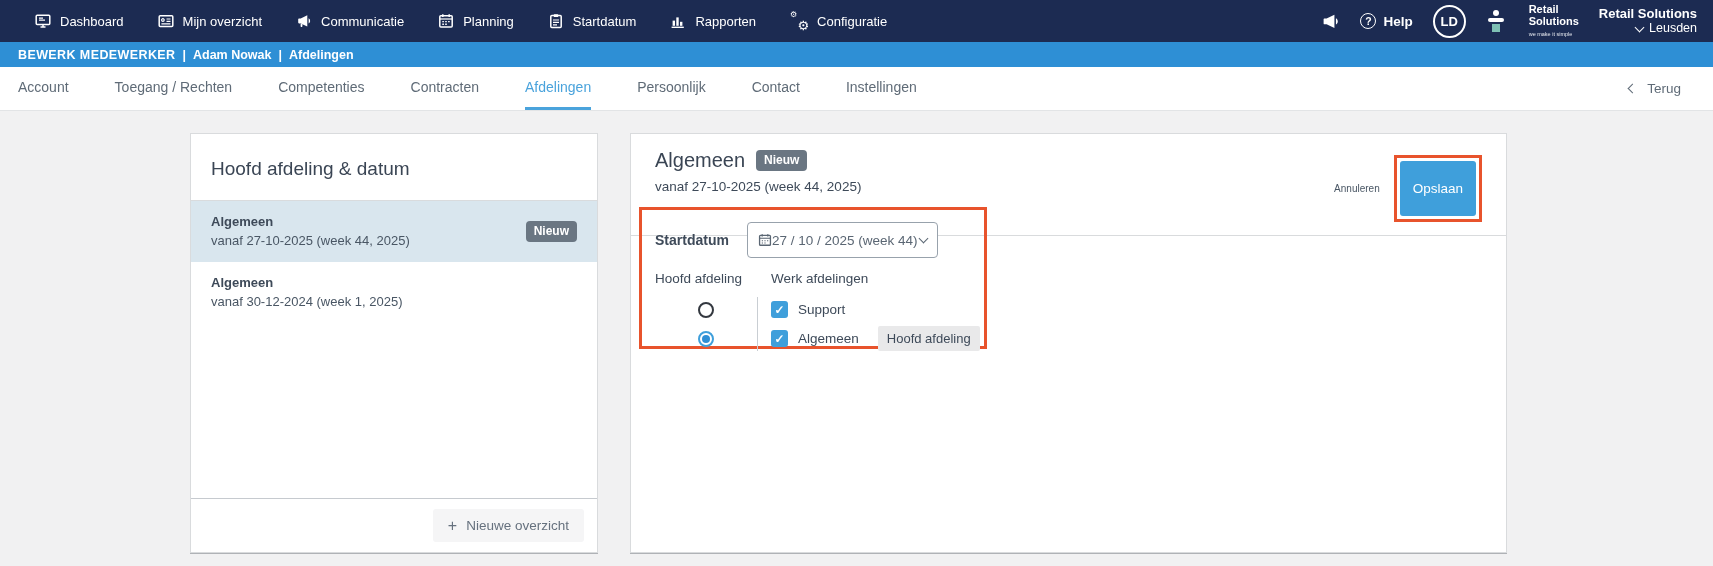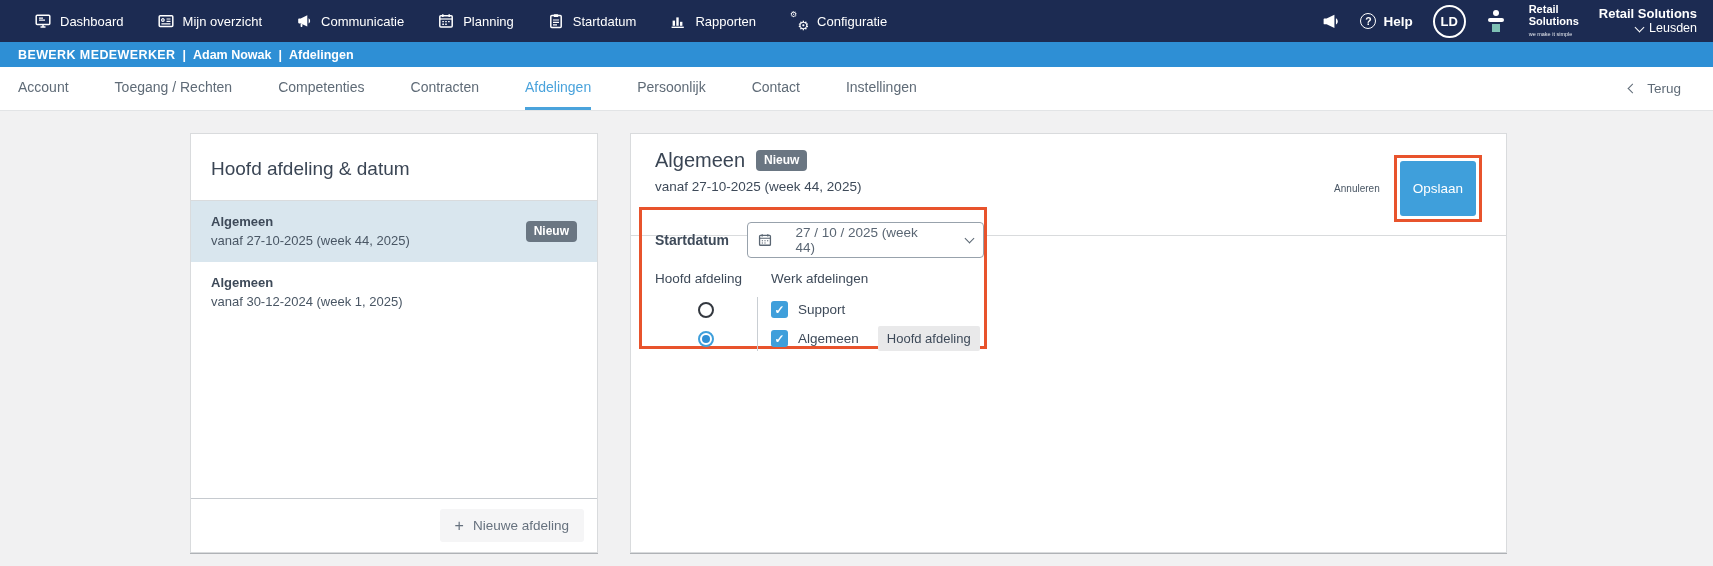--- a/index.html
+++ b/index.html
@@ -72,21 +72,21 @@
   .rc-sub { font-size:13.5px; color:#3e4a59; margin-top:7px; }
   .rc-actions { display:flex; align-items:center; margin-top:6px; }
   .cancel-btn { color:#495664; font-size:10px; padding:8px 12px; cursor:pointer; background:none; border:none; font-family:inherit; }
   .annotation { border:3px solid #e8532c; }
   .save-wrap { padding:3px; margin-left:2px; }
   .save-btn { background:#3f9fdb; color:#fff; font-size:13.5px; padding:20px 13px; border-radius:3px; border:none; cursor:pointer; font-family:inherit; }
 
   .form-annotation { position:absolute; left:8px; top:73px; width:348px; height:142px; padding:12px 0 0 13px; }
   .row-start { display:flex; align-items:center; }
   .lbl-start { width:92px; font-weight:bold; font-size:14px; color:#3e4a59; }
-  .date-field { display:flex; align-items:center; gap:24px; border:1px solid #98a2ac; border-radius:4px; padding:0 10px; height:36px; color:#5a6673; font-size:13.5px; cursor:pointer; background:#fff; }
+  .date-field { display:flex; align-items:center; gap:0; border:1px solid #98a2ac; border-radius:4px; padding:0 10px; height:36px; color:#5a6673; font-size:13.5px; cursor:pointer; background:#fff; }
   .date-field .chev-down { color:#5a6673; margin-left:2px; }
   .cal-icon { display:flex; color:#5a6673; }
 
   .cols { position:relative; display:grid; grid-template-columns:102px 14px auto; margin-top:13px; }
   .col-lbl { font-size:13.5px; color:#3e4a59; height:24px; }
   .cell-radio { display:flex; align-items:center; justify-content:center; height:29px; }
   .cell-check { display:flex; align-items:center; gap:10px; height:29px; font-size:13.5px; color:#3e4a59; }
   .vdiv { position:absolute; left:102px; top:26px; bottom:2px; width:1px; background:#c9ced3; }
   .radio { width:16px; height:16px; border-radius:50%; border:2px solid #33383f; background:#fff; cursor:pointer; position:relative; }
   .radio.selected { border-color:#3f9fdb; }
@@ -243,21 +243,21 @@
       </div>
       <div class="lc-item">
         <div class="lc-item-text">
           <div class="lc-item-name">Algemeen</div>
           <div class="lc-item-sub">vanaf 30-12-2024 (week 1, 2025)</div>
         </div>
       </div>
       <div class="lc-footer">
         <button class="add-btn">
           <span class="add-plus">+</span>
-          <span>Nieuwe afdeling</span>
+          <span>Nieuwe overzicht</span>
         </button>
       </div>
     </div>
 
     <div class="card card-right">
       <div class="rc-header">
         <div>
           <div class="rc-title-row">
             <span class="rc-title">Algemeen</span>
             <span class="badge">Nieuw</span>

